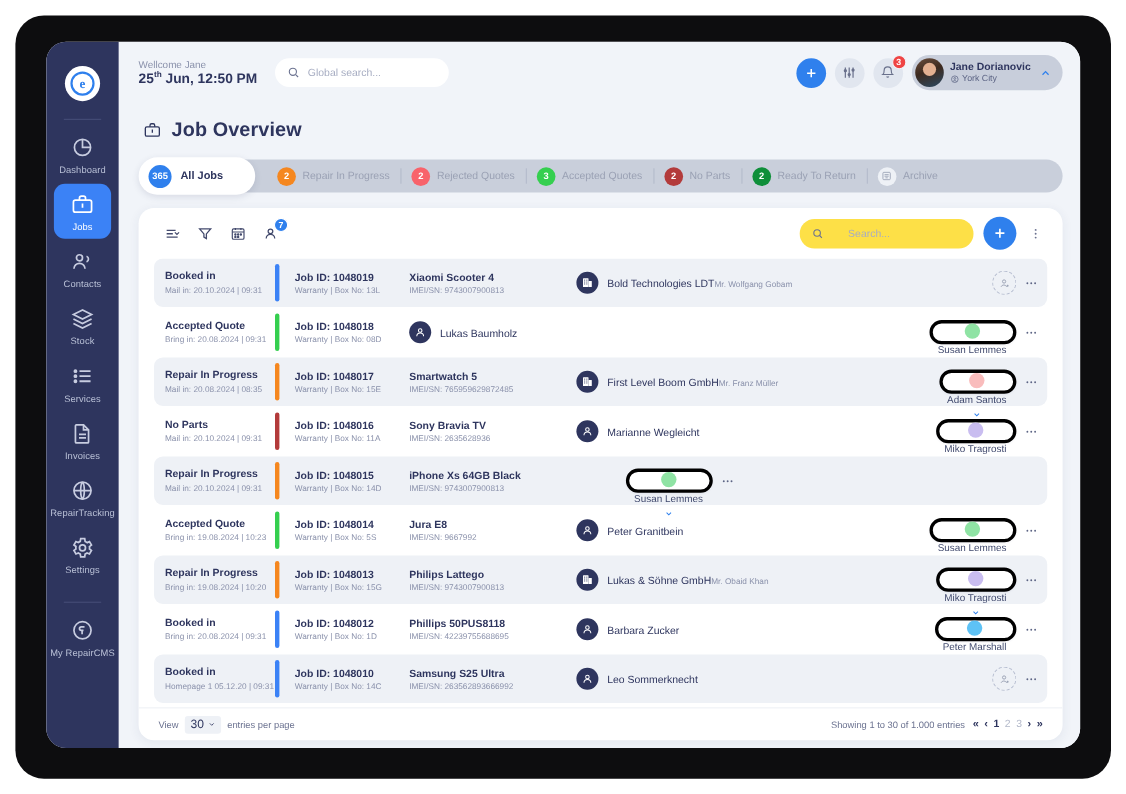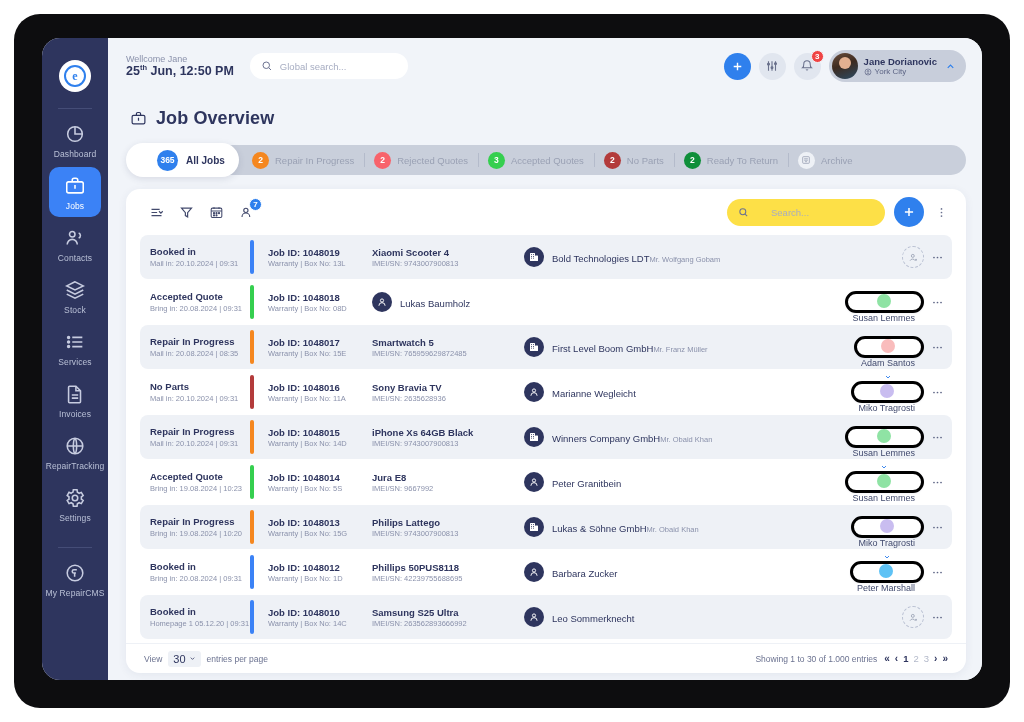--- a/index.html
+++ b/index.html
@@ -183,21 +183,21 @@
   }
   .tab-all {
     position: absolute; left: 0; top: 0;
     height: 34px; min-width: 106px;
     background: #ffffff; border-radius: 17px;
     display: flex; align-items: center; gap: 8px;
     padding: 0 14px 0 9px;
     box-shadow: 0 2px 7px rgba(46,53,94,.13);
     cursor: pointer; z-index: 3;
   }
-  .tab-all .tab-count { width: 21px; height: 21px; flex:0 0 21px; background:#2f80ed; font-size:8.5px;margin-left:22px;}
+  .tab-all .tab-count { width: 21px; height: 21px; flex:0 0 21px; background:#2f80ed; font-size:8.5px;}
   .tab-all .tab-label { color: #2e355e; font-weight: bold; font-size: 10px; }
 
   
   .table-card {
     background: #ffffff;
     border-radius: 14px;
     box-shadow: 0 2px 10px rgba(46,53,94,.07);
     display: flex; flex-direction: column;
     height: 484px;
     overflow: hidden;
@@ -772,123 +772,108 @@
                 </div>
                 <div class="bar" style="background:#f5871f"></div>
                 <div class="col-job">
                   <span class="job-id">Job ID: 1048015</span>
                   <span class="job-sub">Warranty | Box No: 14D</span>
                 </div>
                 <div class="col-dev">
                   <span class="dev-name">iPhone Xs 64GB Black</span>
                   <span class="dev-sub">IMEI/SN: 9743007900813</span>
                 </div>
+                <div class="col-assign">
+                  <span class="assign-pill">
+                    <span class="assign-av" style="background:#8fe3a4"></span>
+                    <span class="assign-name">Susan Lemmes</span>
+                    <span class="assign-chev">
+                      <svg viewBox="0 0 24 24" fill="none" stroke="currentColor" stroke-width="2.8" width="8" height="8">
+                        <path d="m6 9 6 6 6-6"></path>
+                      </svg>
+                    </span>
+                  </span>
+                  <span class="kebab-h">
+                    <svg viewBox="0 0 24 24" fill="currentColor" width="13" height="13">
+                      <circle cx="5.5" cy="12" r="1.6"></circle>
+                      <circle cx="12" cy="12" r="1.6"></circle>
+                      <circle cx="18.5" cy="12" r="1.6"></circle>
+                    </svg>
+                  </span>
+                </div>
+              </div>
+              <div class="row">
+                <div class="col-status">
+                  <span class="st-name">Accepted Quote</span>
+                  <span class="st-sub">Bring in: 19.08.2024 |  10:23</span>
+                </div>
+                <div class="bar" style="background:#35cf4f"></div>
+                <div class="col-job">
+                  <span class="job-id">Job ID: 1048014</span>
+                  <span class="job-sub">Warranty | Box No: 5S</span>
+                </div>
+                <div class="col-dev">
+                  <span class="dev-name">Jura E8</span>
+                  <span class="dev-sub">IMEI/SN: 9667992</span>
+                </div>
+                <div class="col-cust">
+                  <span class="cust-av">
+                    <svg viewBox="0 0 24 24" fill="none" stroke="currentColor" stroke-width="1.9" width="12" height="12">
+                      <circle cx="12" cy="9" r="3.2"></circle>
+                      <path d="M5.8 19.5a6.2 6.2 0 0 1 12.4 0"></path>
+                    </svg>
+                  </span>
+                  <span class="cust-txt"><span class="cust-name">Peter Granitbein</span></span>
+                </div>
+                <div class="col-assign">
+                  <span class="assign-pill">
+                    <span class="assign-av" style="background:#8fe3a4"></span>
+                    <span class="assign-name">Susan Lemmes</span>
+                    <span class="assign-chev">
+                      <svg viewBox="0 0 24 24" fill="none" stroke="currentColor" stroke-width="2.8" width="8" height="8">
+                        <path d="m6 9 6 6 6-6"></path>
+                      </svg>
+                    </span>
+                  </span>
+                  <span class="kebab-h">
+                    <svg viewBox="0 0 24 24" fill="currentColor" width="13" height="13">
+                      <circle cx="5.5" cy="12" r="1.6"></circle>
+                      <circle cx="12" cy="12" r="1.6"></circle>
+                      <circle cx="18.5" cy="12" r="1.6"></circle>
+                    </svg>
+                  </span>
+                </div>
+              </div>
+              <div class="row shade">
+                <div class="col-status">
+                  <span class="st-name">Repair In Progress</span>
+                  <span class="st-sub">Bring in: 19.08.2024 |  10:20</span>
+                </div>
+                <div class="bar" style="background:#f5871f"></div>
+                <div class="col-job">
+                  <span class="job-id">Job ID: 1048013</span>
+                  <span class="job-sub">Warranty | Box No: 15G</span>
+                </div>
+                <div class="col-dev">
+                  <span class="dev-name">Philips Lattego</span>
+                  <span class="dev-sub">IMEI/SN: 9743007900813</span>
+                </div>
                 <div class="col-cust">
                   <span class="cust-av">
                     <svg viewBox="0 0 24 24" fill="currentColor" width="12" height="12">
                       <rect x="4" y="4" width="10" height="16" rx="1"></rect>
                       <rect x="14" y="9" width="6" height="11" rx="1"></rect>
                       <rect x="6" y="6.5" width="2" height="1.6" fill="#2e355e"></rect>
                       <rect x="10" y="6.5" width="2" height="1.6" fill="#2e355e"></rect>
                       <rect x="6" y="10" width="2" height="1.6" fill="#2e355e"></rect>
                       <rect x="10" y="10" width="2" height="1.6" fill="#2e355e"></rect>
                       <rect x="6" y="13.5" width="2" height="1.6" fill="#2e355e"></rect>
                       <rect x="10" y="13.5" width="2" height="1.6" fill="#2e355e"></rect>
                     </svg>
                   </span>
-                  <span class="cust-txt"><span class="cust-name">Winners Company GmbH</span><span class="cust-sub">Mr. Obaid Khan</span></span>
-                </div>
-                <div class="col-assign">
-                  <span class="assign-pill">
-                    <span class="assign-av" style="background:#8fe3a4"></span>
-                    <span class="assign-name">Susan Lemmes</span>
-                    <span class="assign-chev">
-                      <svg viewBox="0 0 24 24" fill="none" stroke="currentColor" stroke-width="2.8" width="8" height="8">
-                        <path d="m6 9 6 6 6-6"></path>
-                      </svg>
-                    </span>
-                  </span>
-                  <span class="kebab-h">
-                    <svg viewBox="0 0 24 24" fill="currentColor" width="13" height="13">
-                      <circle cx="5.5" cy="12" r="1.6"></circle>
-                      <circle cx="12" cy="12" r="1.6"></circle>
-                      <circle cx="18.5" cy="12" r="1.6"></circle>
-                    </svg>
-                  </span>
-                </div>
-              </div>
-              <div class="row">
-                <div class="col-status">
-                  <span class="st-name">Accepted Quote</span>
-                  <span class="st-sub">Bring in: 19.08.2024 |  10:23</span>
-                </div>
-                <div class="bar" style="background:#35cf4f"></div>
-                <div class="col-job">
-                  <span class="job-id">Job ID: 1048014</span>
-                  <span class="job-sub">Warranty | Box No: 5S</span>
-                </div>
-                <div class="col-dev">
-                  <span class="dev-name">Jura E8</span>
-                  <span class="dev-sub">IMEI/SN: 9667992</span>
-                </div>
-                <div class="col-cust">
-                  <span class="cust-av">
-                    <svg viewBox="0 0 24 24" fill="none" stroke="currentColor" stroke-width="1.9" width="12" height="12">
-                      <circle cx="12" cy="9" r="3.2"></circle>
-                      <path d="M5.8 19.5a6.2 6.2 0 0 1 12.4 0"></path>
-                    </svg>
-                  </span>
-                  <span class="cust-txt"><span class="cust-name">Peter Granitbein</span></span>
-                </div>
-                <div class="col-assign">
-                  <span class="assign-pill">
-                    <span class="assign-av" style="background:#8fe3a4"></span>
-                    <span class="assign-name">Susan Lemmes</span>
-                    <span class="assign-chev">
-                      <svg viewBox="0 0 24 24" fill="none" stroke="currentColor" stroke-width="2.8" width="8" height="8">
-                        <path d="m6 9 6 6 6-6"></path>
-                      </svg>
-                    </span>
-                  </span>
-                  <span class="kebab-h">
-                    <svg viewBox="0 0 24 24" fill="currentColor" width="13" height="13">
-                      <circle cx="5.5" cy="12" r="1.6"></circle>
-                      <circle cx="12" cy="12" r="1.6"></circle>
-                      <circle cx="18.5" cy="12" r="1.6"></circle>
-                    </svg>
-                  </span>
-                </div>
-              </div>
-              <div class="row shade">
-                <div class="col-status">
-                  <span class="st-name">Repair In Progress</span>
-                  <span class="st-sub">Bring in: 19.08.2024 |  10:20</span>
-                </div>
-                <div class="bar" style="background:#f5871f"></div>
-                <div class="col-job">
-                  <span class="job-id">Job ID: 1048013</span>
-                  <span class="job-sub">Warranty | Box No: 15G</span>
-                </div>
-                <div class="col-dev">
-                  <span class="dev-name">Philips Lattego</span>
-                  <span class="dev-sub">IMEI/SN: 9743007900813</span>
-                </div>
-                <div class="col-cust">
-                  <span class="cust-av">
-                    <svg viewBox="0 0 24 24" fill="currentColor" width="12" height="12">
-                      <rect x="4" y="4" width="10" height="16" rx="1"></rect>
-                      <rect x="14" y="9" width="6" height="11" rx="1"></rect>
-                      <rect x="6" y="6.5" width="2" height="1.6" fill="#2e355e"></rect>
-                      <rect x="10" y="6.5" width="2" height="1.6" fill="#2e355e"></rect>
-                      <rect x="6" y="10" width="2" height="1.6" fill="#2e355e"></rect>
-                      <rect x="10" y="10" width="2" height="1.6" fill="#2e355e"></rect>
-                      <rect x="6" y="13.5" width="2" height="1.6" fill="#2e355e"></rect>
-                      <rect x="10" y="13.5" width="2" height="1.6" fill="#2e355e"></rect>
-                    </svg>
-                  </span>
                   <span class="cust-txt"><span class="cust-name">Lukas &amp; Söhne GmbH</span><span class="cust-sub">Mr. Obaid Khan</span></span>
                 </div>
                 <div class="col-assign">
                   <span class="assign-pill">
                     <span class="assign-av" style="background:#c9bdf0"></span>
                     <span class="assign-name">Miko Tragrosti</span>
                     <span class="assign-chev">
                       <svg viewBox="0 0 24 24" fill="none" stroke="currentColor" stroke-width="2.8" width="8" height="8">
                         <path d="m6 9 6 6 6-6"></path>
                       </svg>

